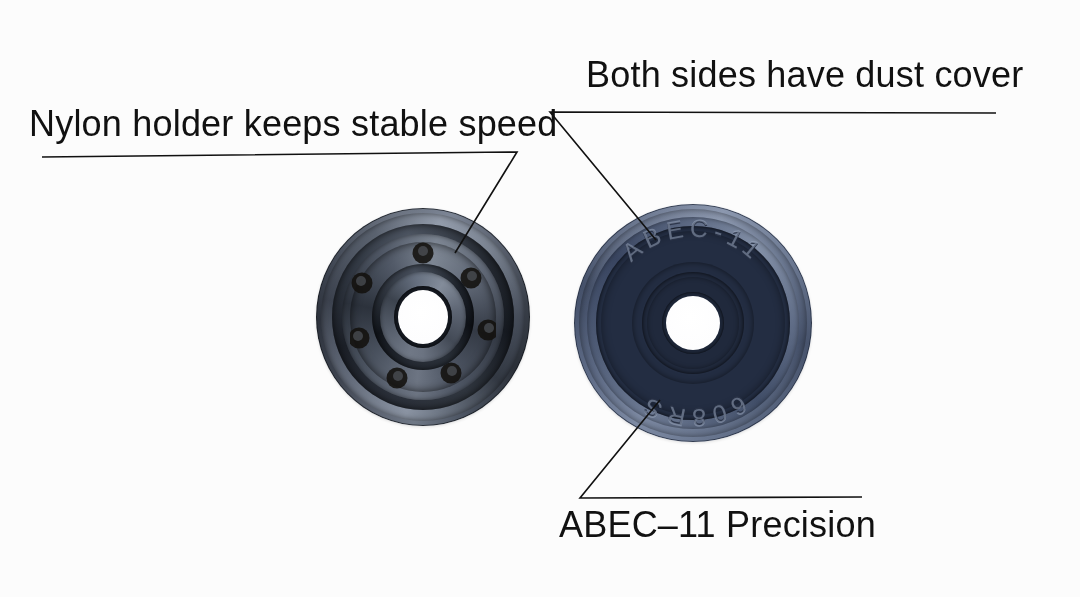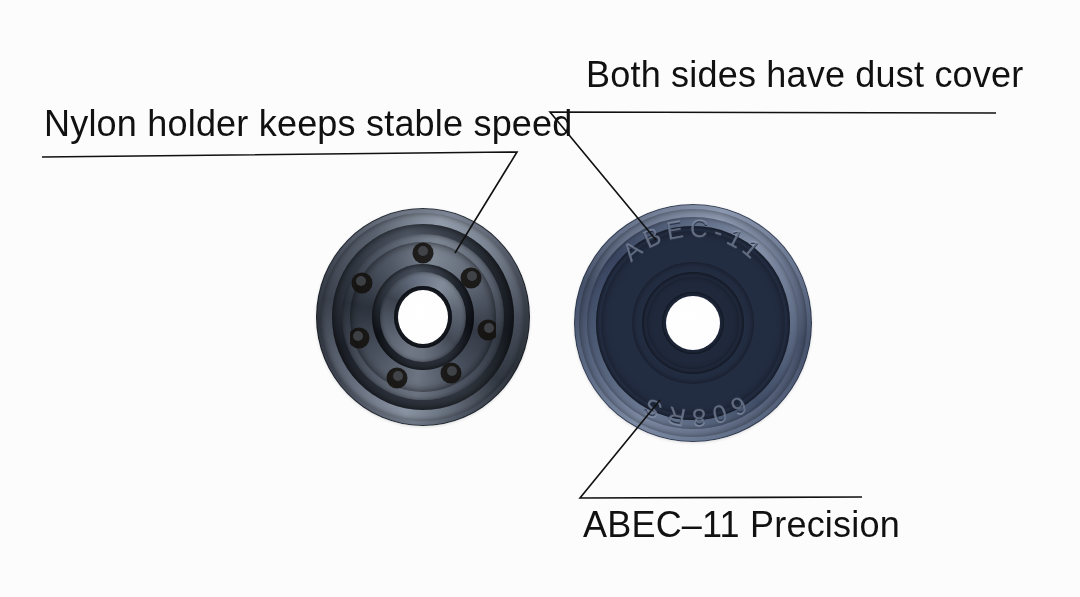--- a/index.html
+++ b/index.html
@@ -24,23 +24,23 @@
   
   .callout-label {
     position: absolute;
     color: #111111;
     font-size: 36px;
     line-height: 34px;
     letter-spacing: 0.2px;
     white-space: nowrap;
     font-weight: 400;
   }
-  #label-nylon   { left: 44px;  top: 107px; }
+  #label-nylon   { left: 29px;  top: 107px; }
   #label-dust    { left: 586px; top: 58px;  }
-  #label-abec    { left: 583px; top: 508px; }
+  #label-abec    { left: 559px; top: 508px; }
 
   
   #leaders {
     position: absolute;
     left: 0; top: 0;
     width: 1080px; height: 597px;
     pointer-events: none;
   }
 
   

